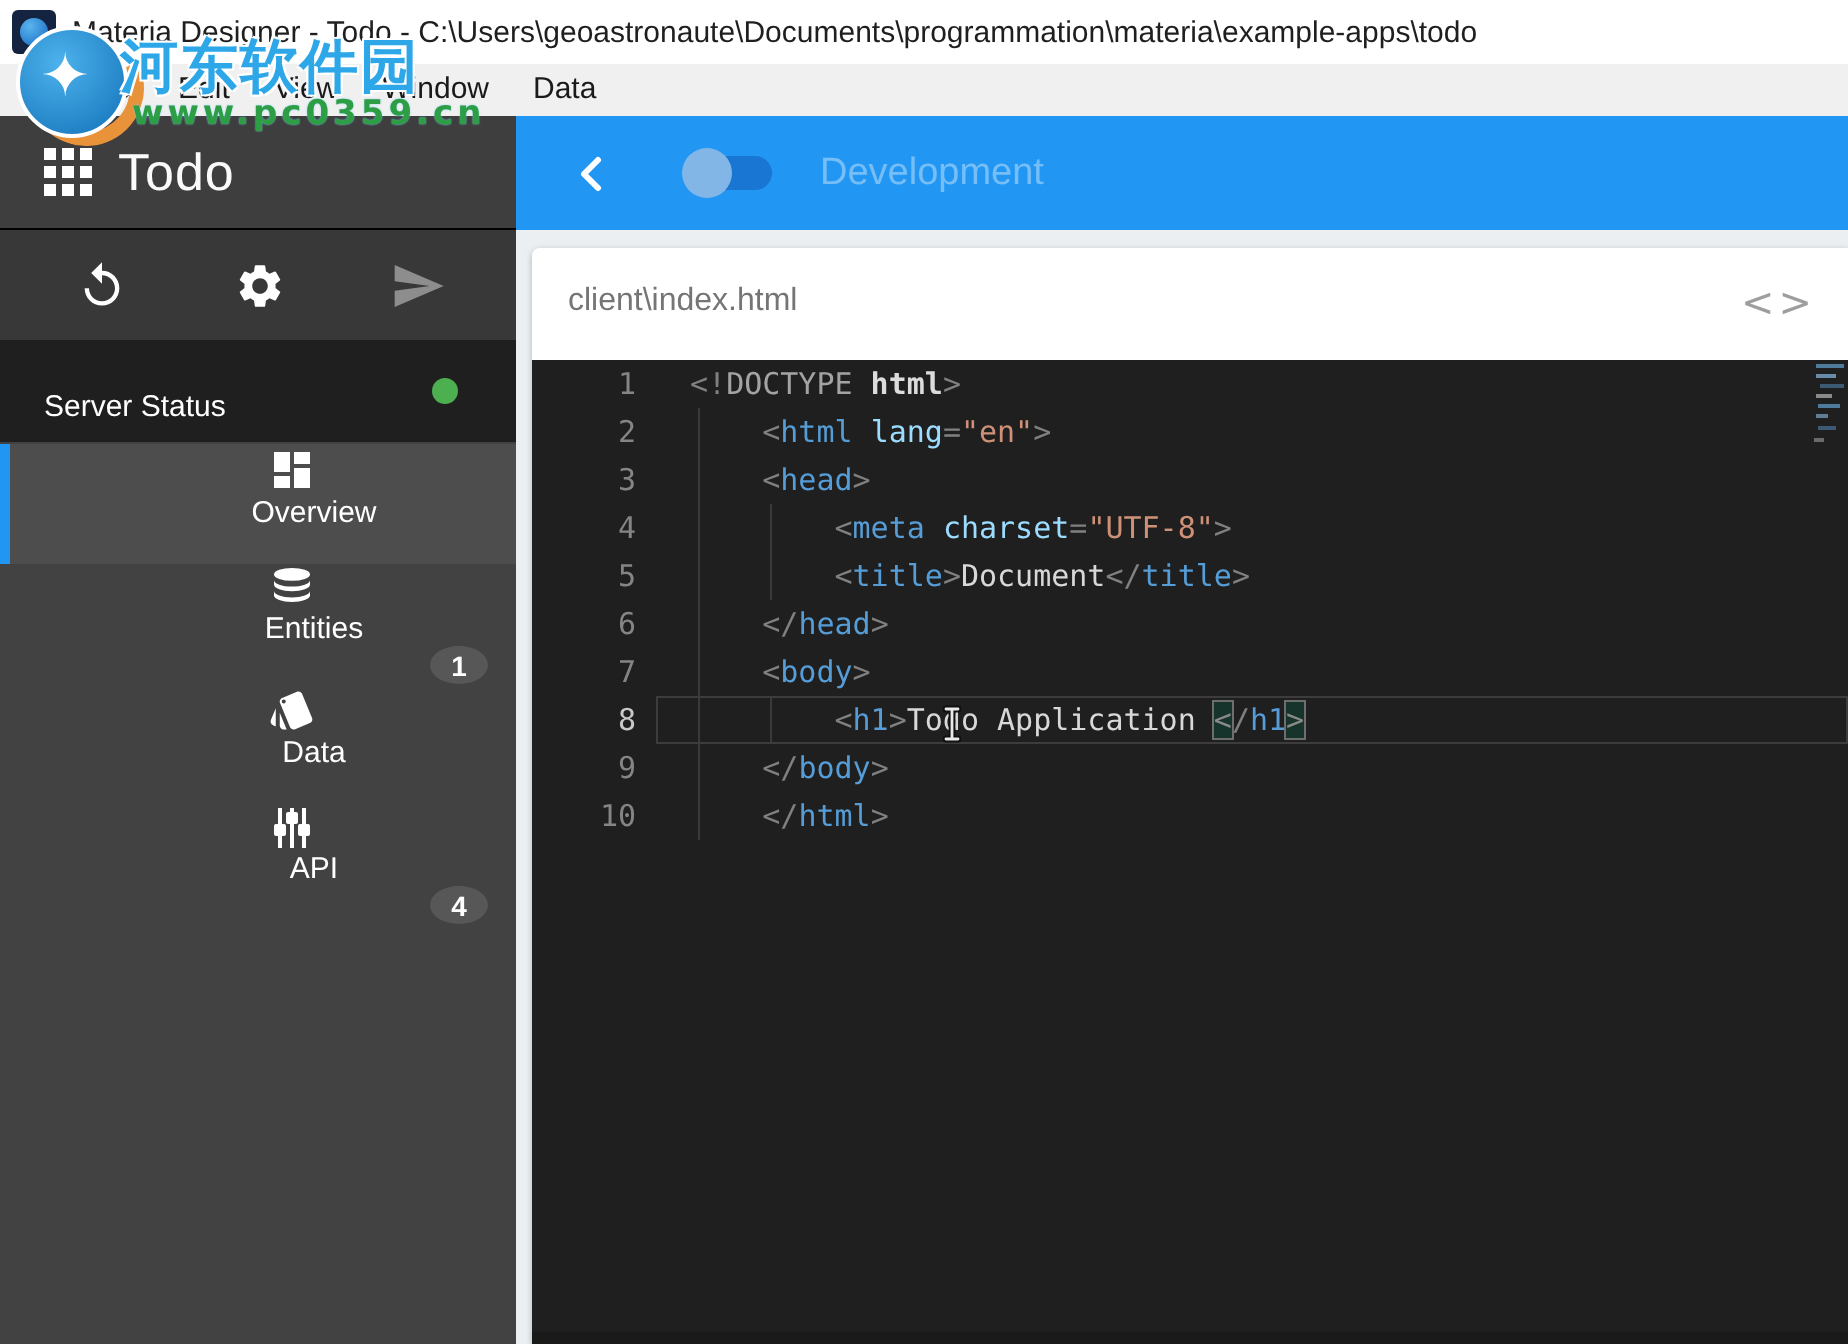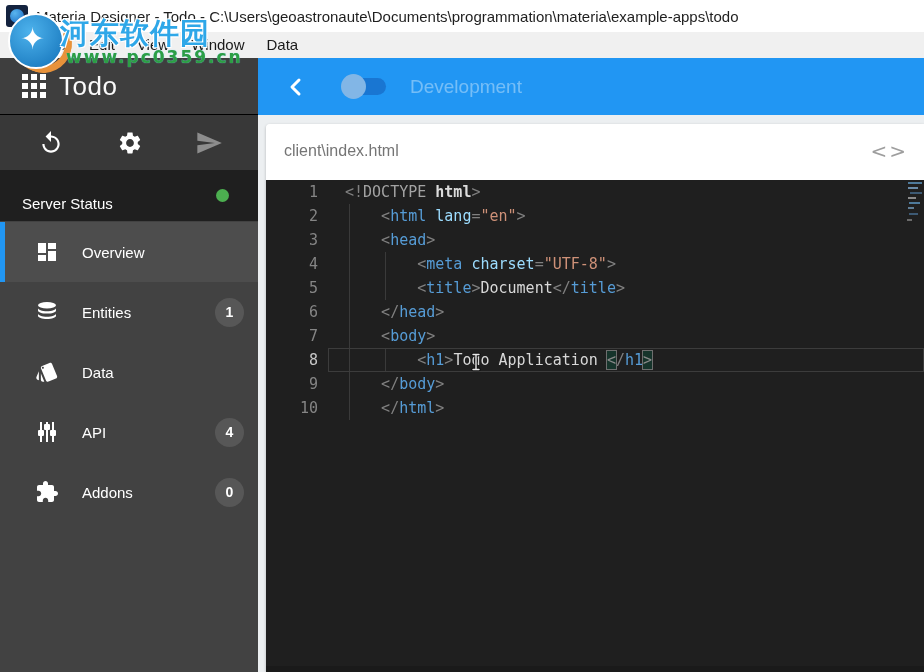--- a/index.html
+++ b/index.html
@@ -21,21 +21,21 @@
   .sidebar { position:absolute; left:0; top:58px; width:258px; height:614px; background:#424242; }
   .sb-header { height:57px; background:#3e3e3e; border-bottom:1px solid #000000; display:flex; align-items:center; padding-left:22px; }
   .sb-header .apps-ic { margin-right:13px; display:block; }
   .sb-title { color:#fafafa; font-size:26px; font-weight:300; letter-spacing:.5px; }
   .sb-toolbar { height:55px; background:#383838; display:flex; align-items:center; justify-content:space-between; padding:0 34px 0 36px; }
   .tb-btn { width:30px; height:30px; display:flex; align-items:center; justify-content:center; cursor:pointer; }
   .server-row { height:51px; background:#1f1f1f; display:flex; align-items:center; padding:0 22px; }
   .server-label { color:#ffffff; font-size:15px;margin-top:16px; }
   .status-dot { width:13px; height:13px; border-radius:50%; background:#4caf50; margin-left:auto; margin-right:7px; }
   .nav { position:absolute; top:164px; left:0; right:0; bottom:0; }
-  .nav-item { height:60px; display:flex; align-items:center; padding-left:34px; position:relative; cursor:pointer; }
+  .nav-item { height:60px; display:flex; align-items:center; padding-left:34px; position:relative; cursor:pointer;flex-direction:column; }
   .nav-item.active { background:#4d4d4d; }
   .nav-item.active::before { content:""; position:absolute; left:0; top:0; bottom:0; width:5px; background:#2196f3; }
   .nav-ic { width:26px; height:26px; display:flex; align-items:center; justify-content:center; }
   .nav-label { color:#ffffff; font-size:15px; margin-left:22px; }
   .badge { margin-left:auto; margin-right:14px; width:29px; height:29px; border-radius:50%; background:#575757;
            color:#fff; font-size:14px; font-weight:bold; display:flex; align-items:center; justify-content:center; }
 
   
   .content { position:absolute; left:258px; top:58px; width:666px; height:614px; }
   .bluebar { height:57px; background:#2196f3; display:flex; align-items:center; }
@@ -170,29 +170,20 @@
           <rect x="5" y="2" width="2" height="20"></rect>
             <rect x="11" y="2" width="2" height="20"></rect>
             <rect x="17" y="2" width="2" height="20"></rect>
           <rect x="3" y="10" width="6" height="6" rx="1"></rect>
             <rect x="9" y="4" width="6" height="6" rx="1"></rect>
             <rect x="15" y="10" width="6" height="6" rx="1"></rect>
         </svg>
       </span>
       <span class="nav-label">API</span>
       <span class="badge">4</span>
-    </div>
-    <div class="nav-item">
-      <span class="nav-ic">
-        <svg width="24" height="24" viewBox="0 0 24 24" fill="#fff">
-            <path d="M20.5 11H19V7c0-1.1-.9-2-2-2h-4V3.5C13 2.12 11.88 1 10.5 1S8 2.12 8 3.5V5H4c-1.1 0-1.99.9-1.99 2v3.8H3.5c1.49 0 2.7 1.21 2.7 2.7s-1.21 2.7-2.7 2.7H2V20c0 1.1.9 2 2 2h3.8v-1.5c0-1.49 1.21-2.7 2.7-2.7 1.49 0 2.7 1.21 2.7 2.7V22H17c1.1 0 2-.9 2-2v-4h1.5c1.38 0 2.5-1.12 2.5-2.5S21.88 11 20.5 11z"></path>
-          </svg>
-      </span>
-      <span class="nav-label">Addons</span>
-      <span class="badge">0</span>
     </div>
   </div>
 </div>
 
 <div class="content">
   <div class="bluebar">
     <span class="back-btn">
       <svg width="18" height="20" viewBox="0 0 14 20" fill="none" stroke="#fff" stroke-width="3" stroke-linecap="round" stroke-linejoin="round">
           <polyline points="10,3 3,10 10,17"></polyline>
         </svg>

